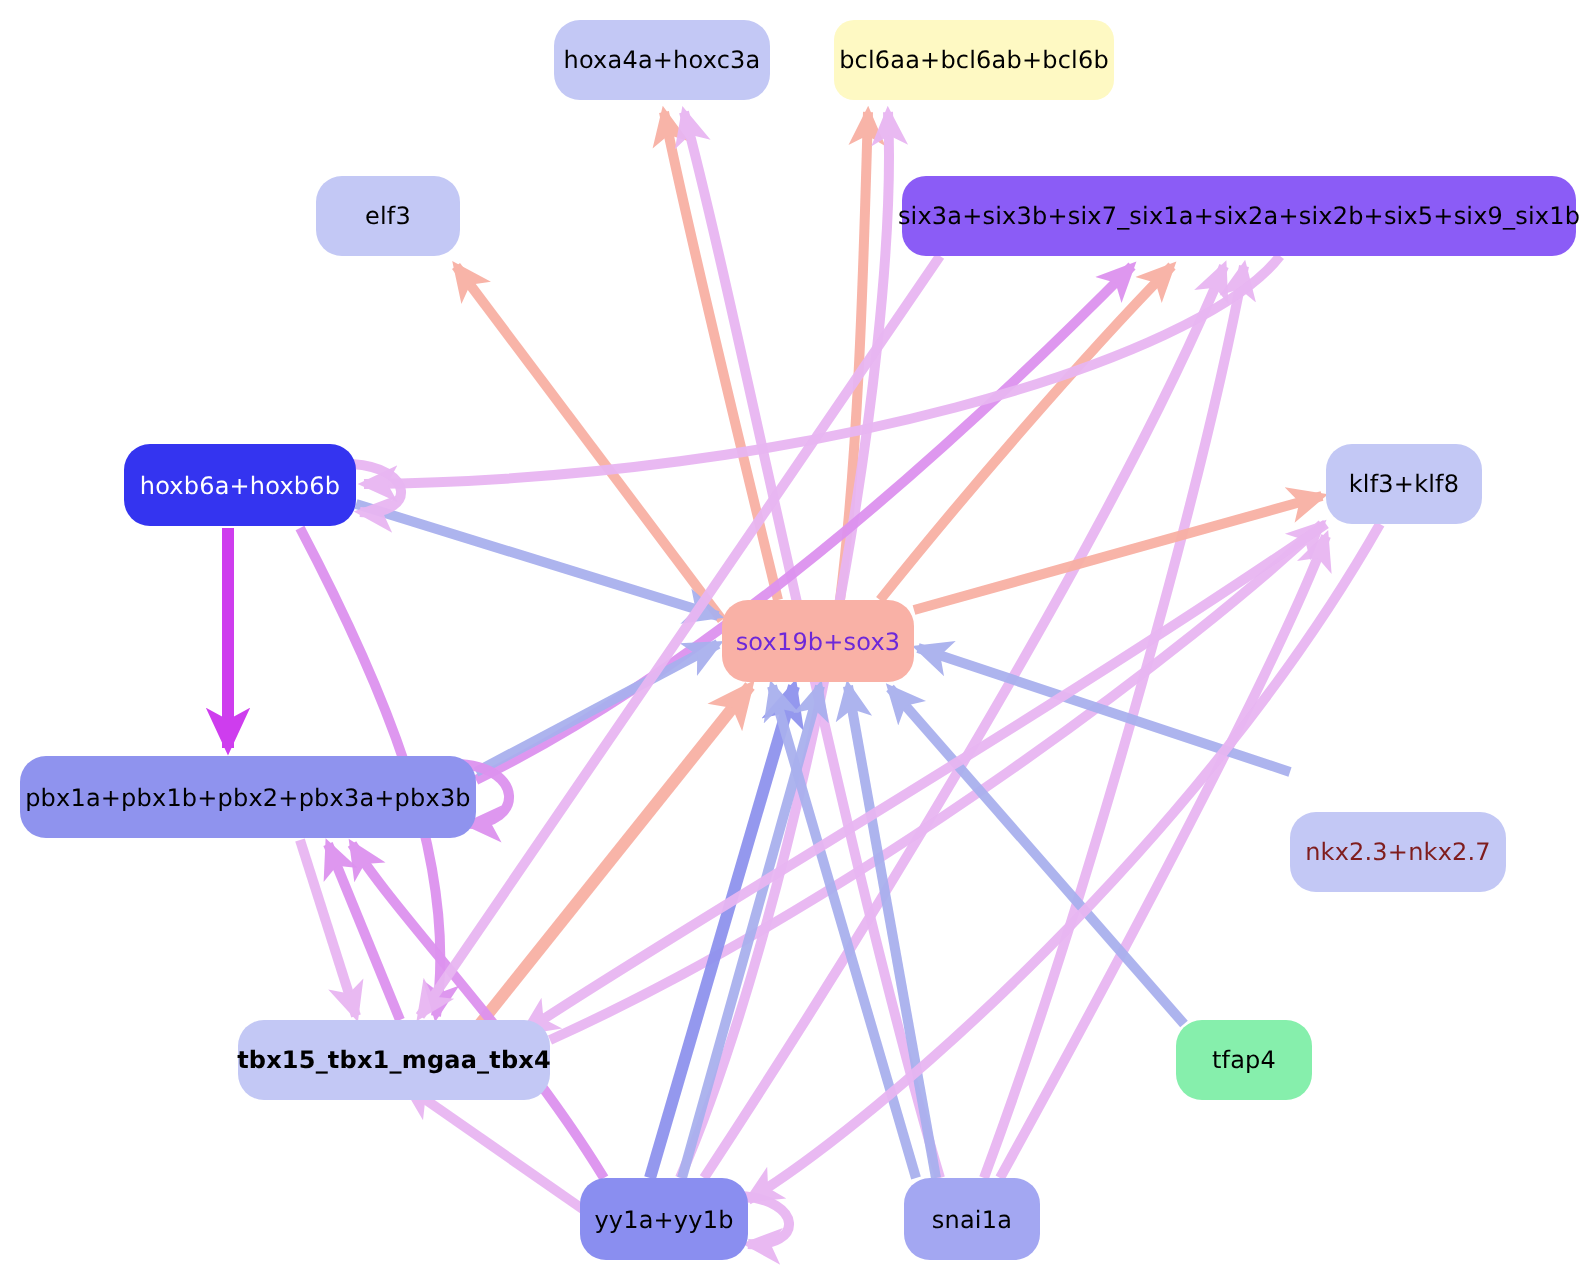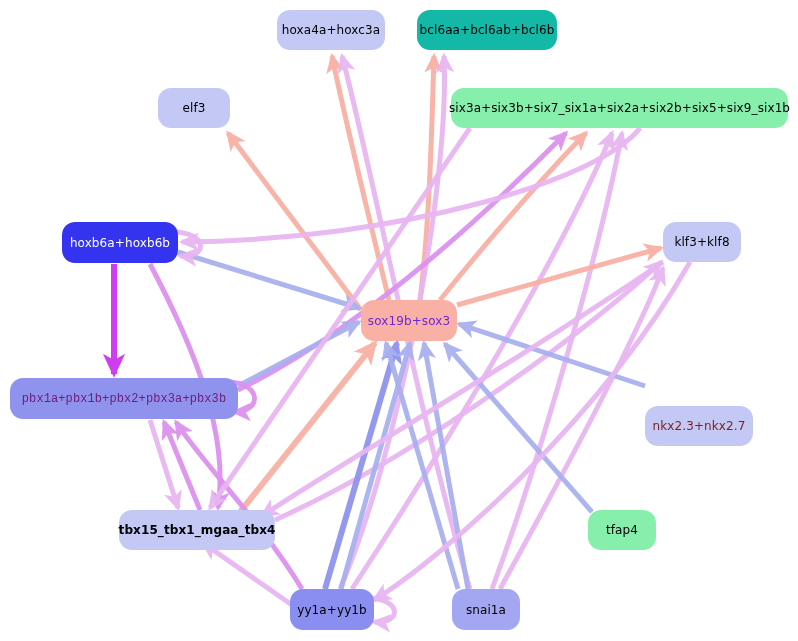--- a/index.html
+++ b/index.html
@@ -107,39 +107,39 @@
       <path d="M 663 262 C 520 360 330 470 262 516" fill="none" stroke="#e8b6f2" stroke-width="5" stroke-linecap="butt" marker-end="url(#arw-e8b6f2)" opacity="0.95"></path>
       <path d="M 230 382 C 262 384 262 412 234 412" fill="none" stroke="#dd92ef" stroke-width="5" stroke-linecap="butt" marker-end="url(#arw-dd92ef)" opacity="0.95"></path>
       <path d="M 176 232 C 208 234 208 258 180 256" fill="none" stroke="#e8b6f2" stroke-width="5" stroke-linecap="butt" marker-end="url(#arw-e8b6f2)" opacity="0.95"></path>
       <path d="M 370 598 C 402 600 402 624 374 622" fill="none" stroke="#e8b6f2" stroke-width="5" stroke-linecap="butt" marker-end="url(#arw-e8b6f2)" opacity="0.95"></path>
       <path d="M 690 262 C 600 420 440 560 374 600" fill="none" stroke="#e8b6f2" stroke-width="5" stroke-linecap="butt" marker-end="url(#arw-e8b6f2)" opacity="0.95"></path>
     </svg>
   <div id="node-layer">
       <div class="node" style="left: 277px; top: 10px; width: 108px; height: 40px; background: rgb(195, 200, 245); color: rgb(0, 0, 0);">
         <span class="node-label">hoxa4a+hoxc3a</span>
       </div>
-      <div class="node" style="left: 417px; top: 10px; width: 140px; height: 40px; background: #14b8a6; color: rgb(0, 0, 0);">
+      <div class="node" style="left: 417px; top: 10px; width: 140px; height: 40px; background: #fef9c3; color: rgb(0, 0, 0); border-radius: 10px;">
         <span class="node-label">bcl6aa+bcl6ab+bcl6b</span>
       </div>
       <div class="node" style="left: 158px; top: 88px; width: 72px; height: 40px; background: rgb(195, 200, 245); color: rgb(0, 0, 0);">
         <span class="node-label">elf3</span>
       </div>
-      <div class="node" style="left: 451px; top: 88px; width: 337px; height: 40px; background: #86efac; color: rgb(0, 0, 0);">
+      <div class="node" style="left: 451px; top: 88px; width: 337px; height: 40px; background: #8b5cf6; color: rgb(0, 0, 0); border-radius: 12px;">
         <span class="node-label">six3a+six3b+six7_six1a+six2a+six2b+six5+six9_six1b</span>
       </div>
       <div class="node" style="left: 62px; top: 222px; width: 116px; height: 41px; background: rgb(52, 52, 240); color: rgb(255, 255, 255);">
         <span class="node-label">hoxb6a+hoxb6b</span>
       </div>
       <div class="node" style="left: 663px; top: 222px; width: 78px; height: 40px; background: rgb(195, 200, 245); color: rgb(0, 0, 0);">
         <span class="node-label">klf3+klf8</span>
       </div>
       <div class="node" style="left: 361px; top: 300px; width: 96px; height: 41px; background: rgb(249, 177, 166); color: #6d28d9;">
         <span class="node-label">sox19b+sox3</span>
       </div>
-      <div class="node" style="left: 10px; top: 378px; width: 228px; height: 41px; background: rgb(143, 147, 238); color: #701a75; font-family: Liberation Mono, monospace;">
+      <div class="node" style="left: 10px; top: 378px; width: 228px; height: 41px; background: rgb(143, 147, 238); color: #000000;">
         <span class="node-label">pbx1a+pbx1b+pbx2+pbx3a+pbx3b</span>
       </div>
       <div class="node" style="left: 645px; top: 362px; width: 108px; height: 40px; background: rgb(195, 200, 245); color: #7f1d1d; margin-top: 44px;">
         <span class="node-label">nkx2.3+nkx2.7</span>
       </div>
       <div class="node" style="left: 119px; top: 510px; width: 156px; height: 40px; background: rgb(195, 200, 245); color: rgb(0, 0, 0); font-weight: bold;">
         <span class="node-label">tbx15_tbx1_mgaa_tbx4</span>
       </div>
       <div class="node" style="left: 588px; top: 510px; width: 68px; height: 40px; background: #86efac; color: rgb(0, 0, 0);">
         <span class="node-label">tfap4</span>

